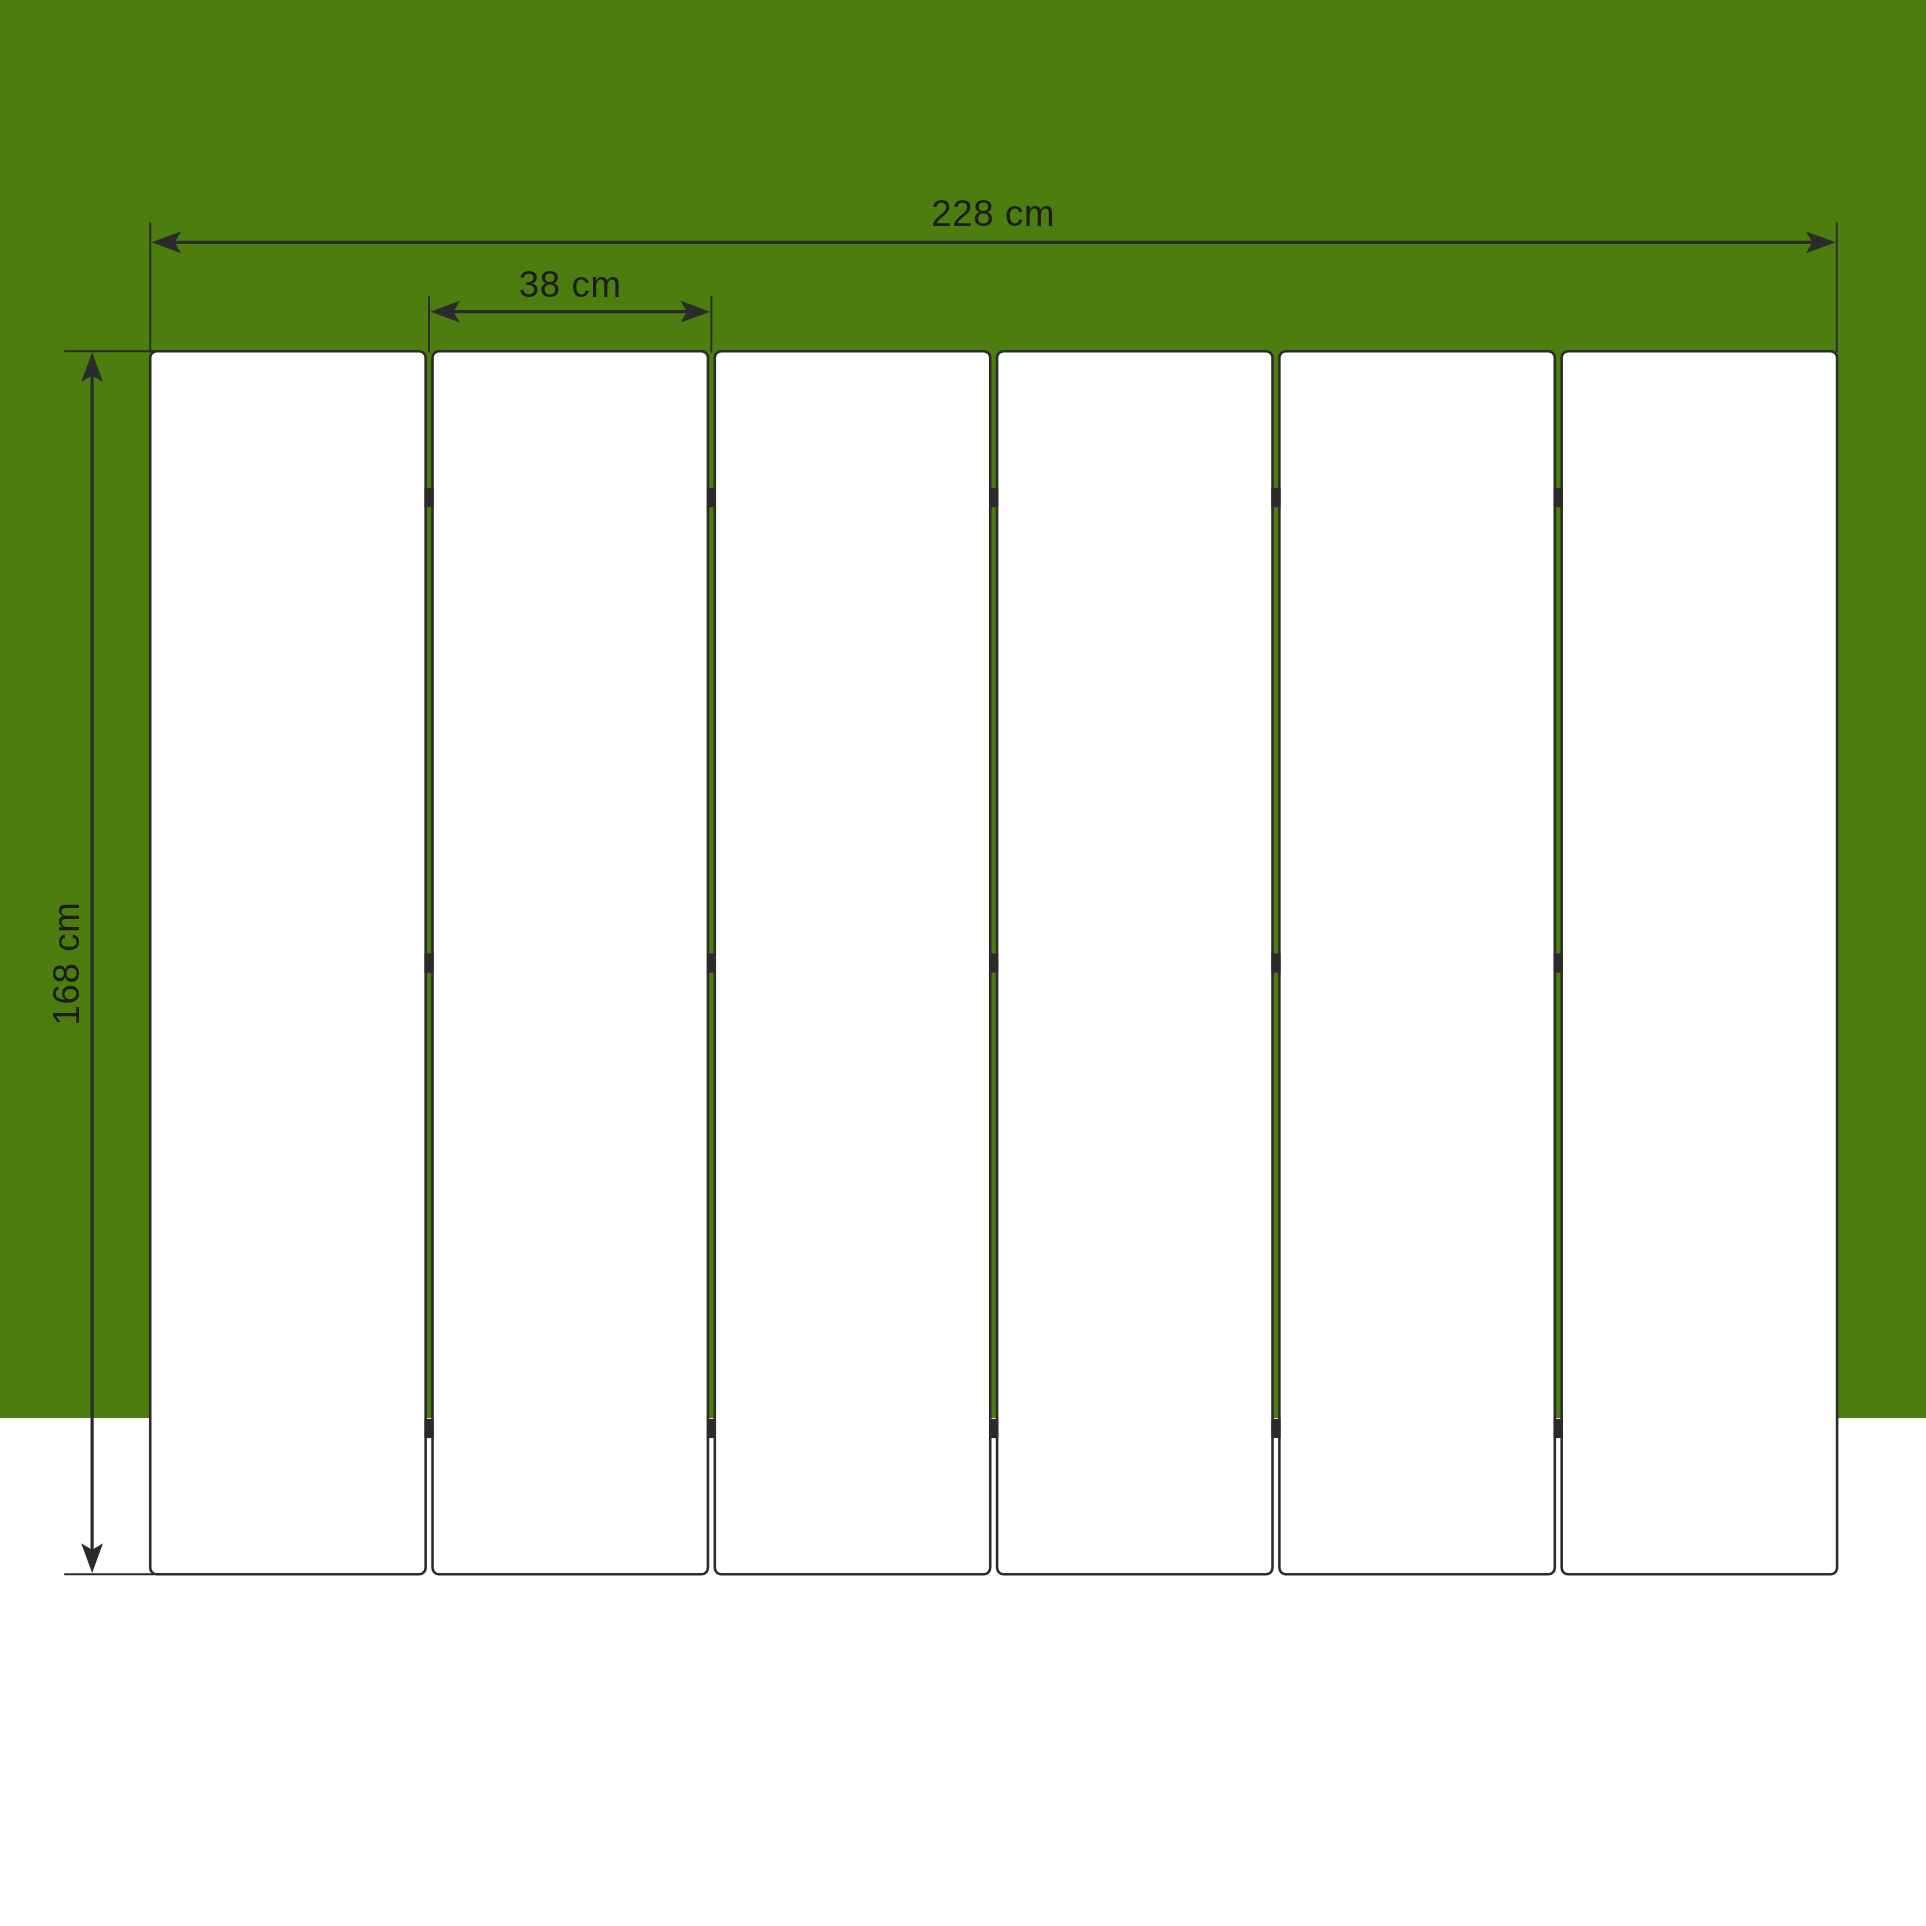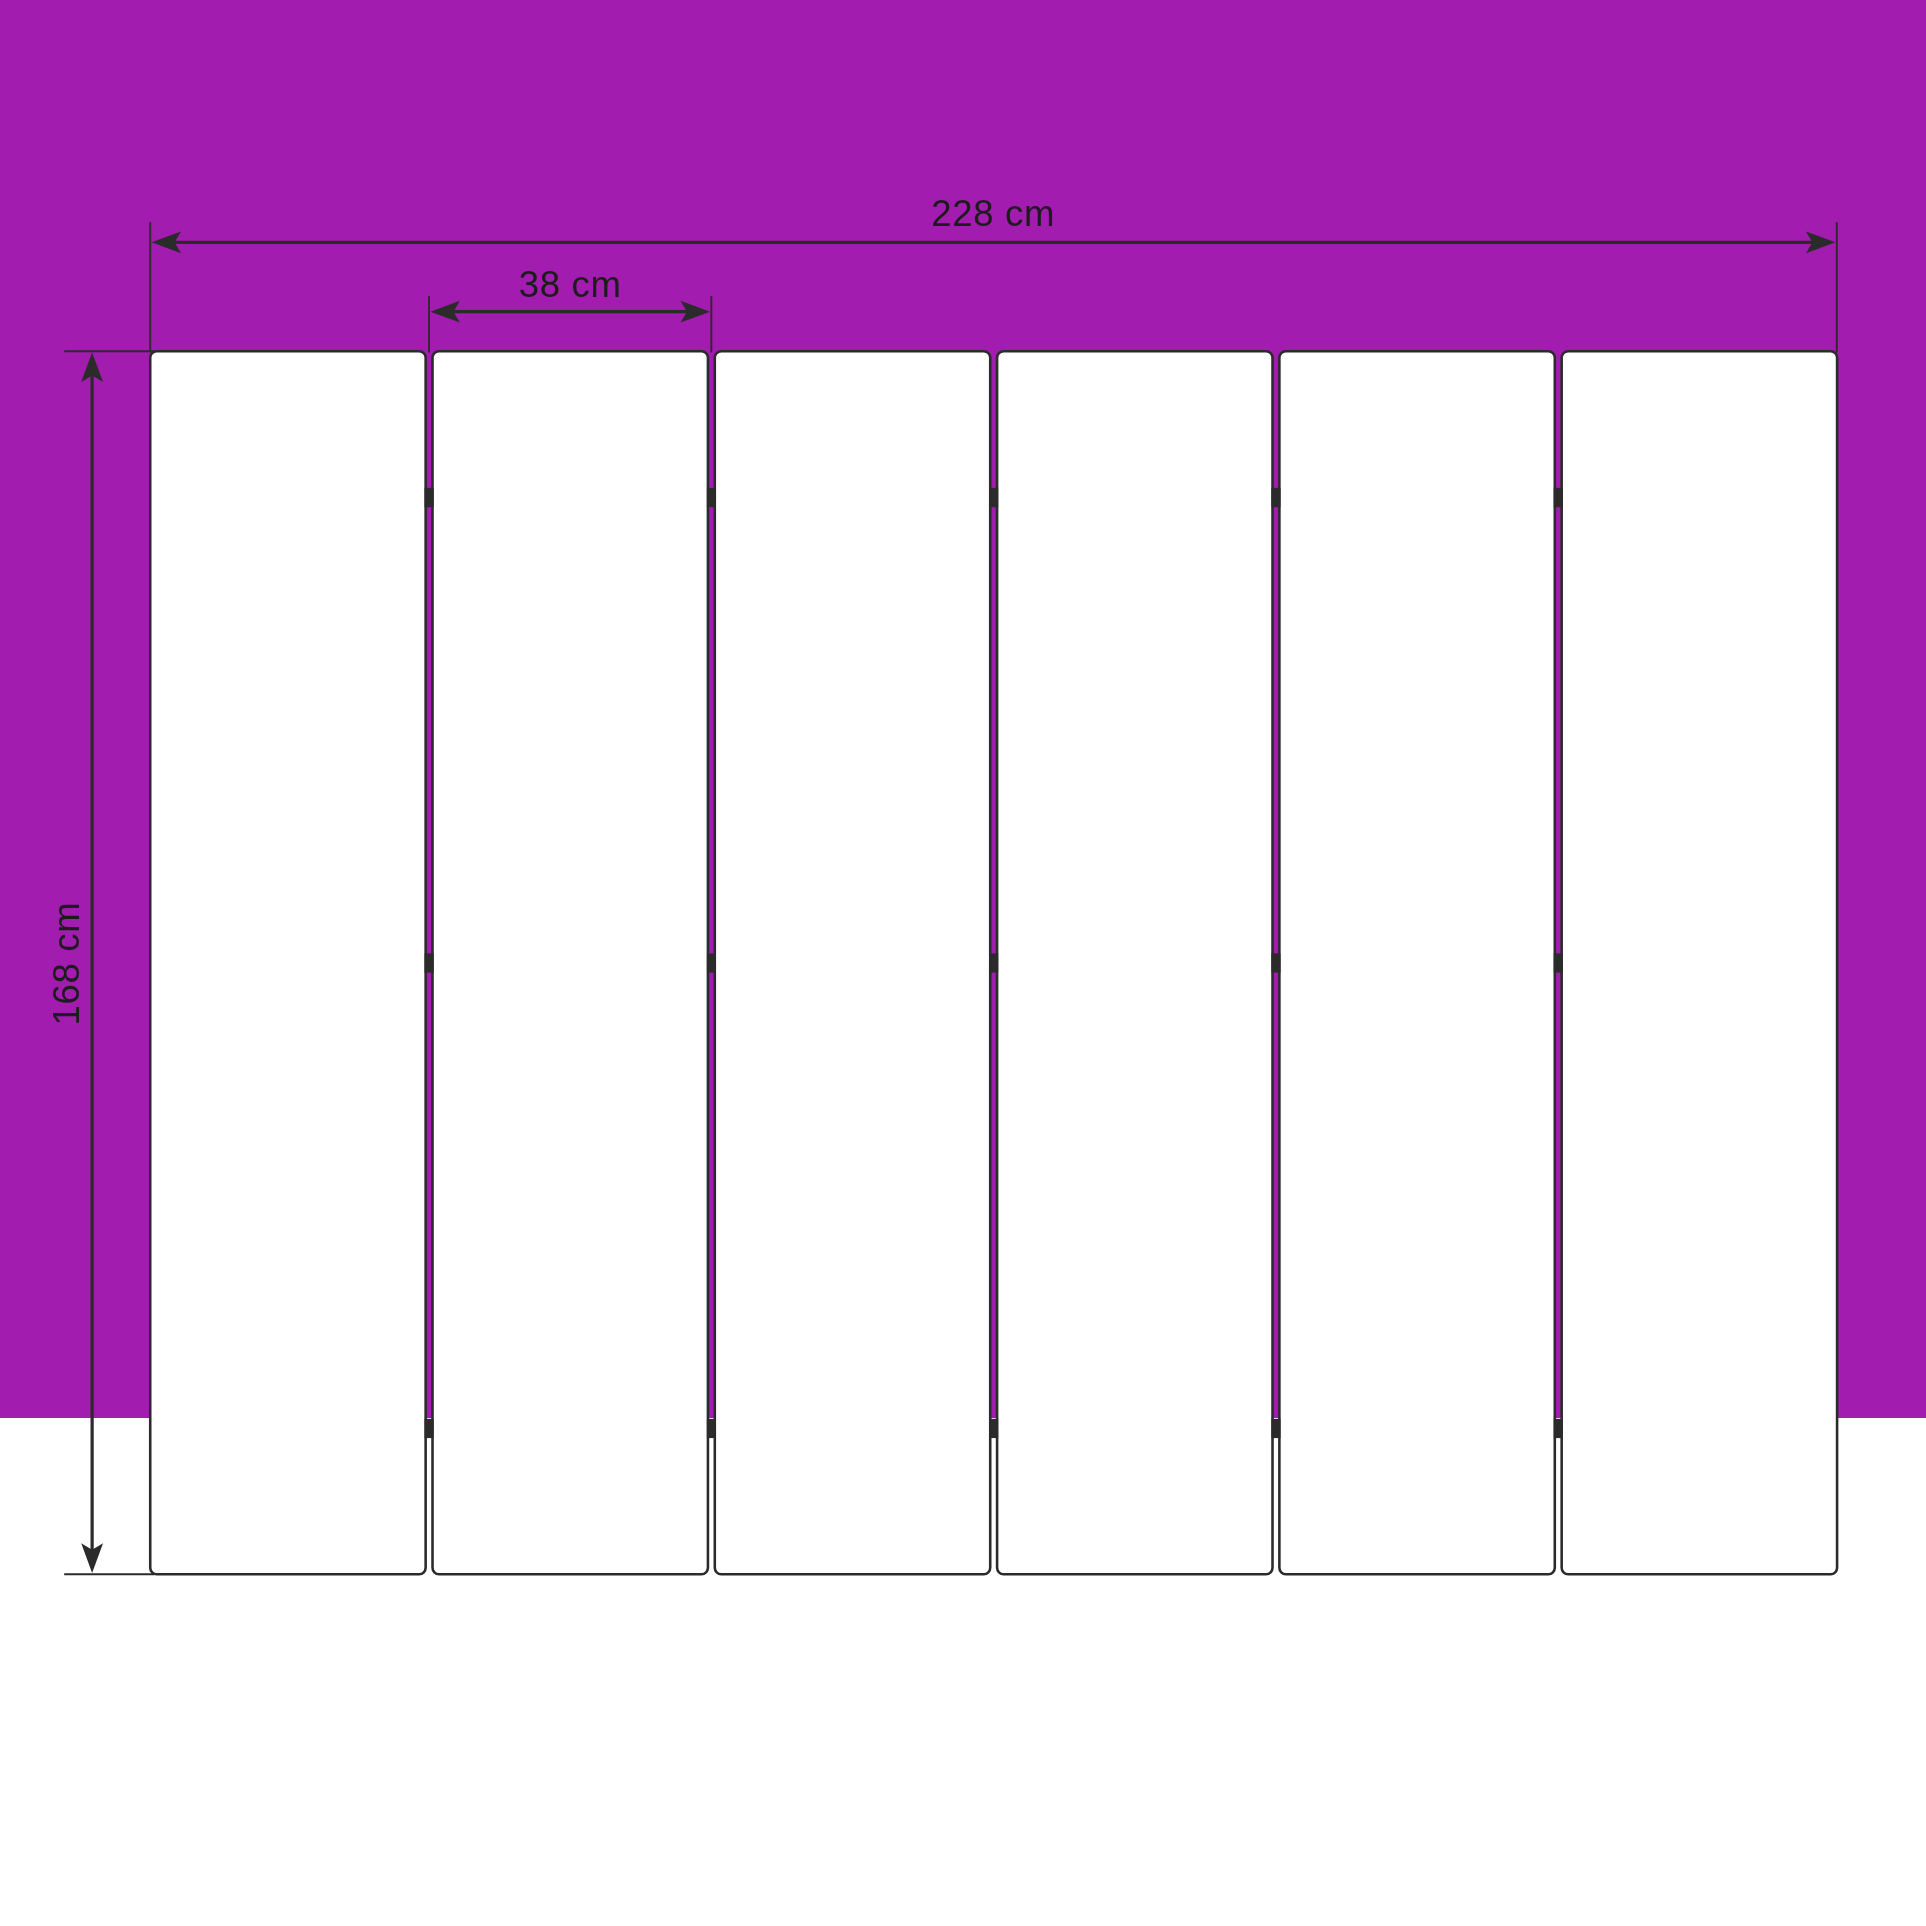--- a/index.html
+++ b/index.html
@@ -6,21 +6,21 @@
     margin: 0;
     padding: 0;
     width: 1926px;
     height: 1926px;
     background: #ffffff;
   }
   .stage {
     position: relative;
     width: 1926px;
     height: 1418px;
-    background: #a21caf;
+    background: #4d7c0f;
   }
   svg { display: block; }
   .panel   { fill: #ffffff; stroke: #2b2b2b; stroke-width: 4; }
   .hinge   { fill: #2b2b2b; }
   .dim-shaft { stroke: #2b2b2b; stroke-width: 5; fill: none; }
   .dim-ext   { stroke: #2b2b2b; stroke-width: 3; fill: none; }
   .dim-arrow { fill: #2b2b2b; stroke: none; }
   .dim-label {
     fill: #1c1c1c;
     font-family: "Liberation Sans", sans-serif;

